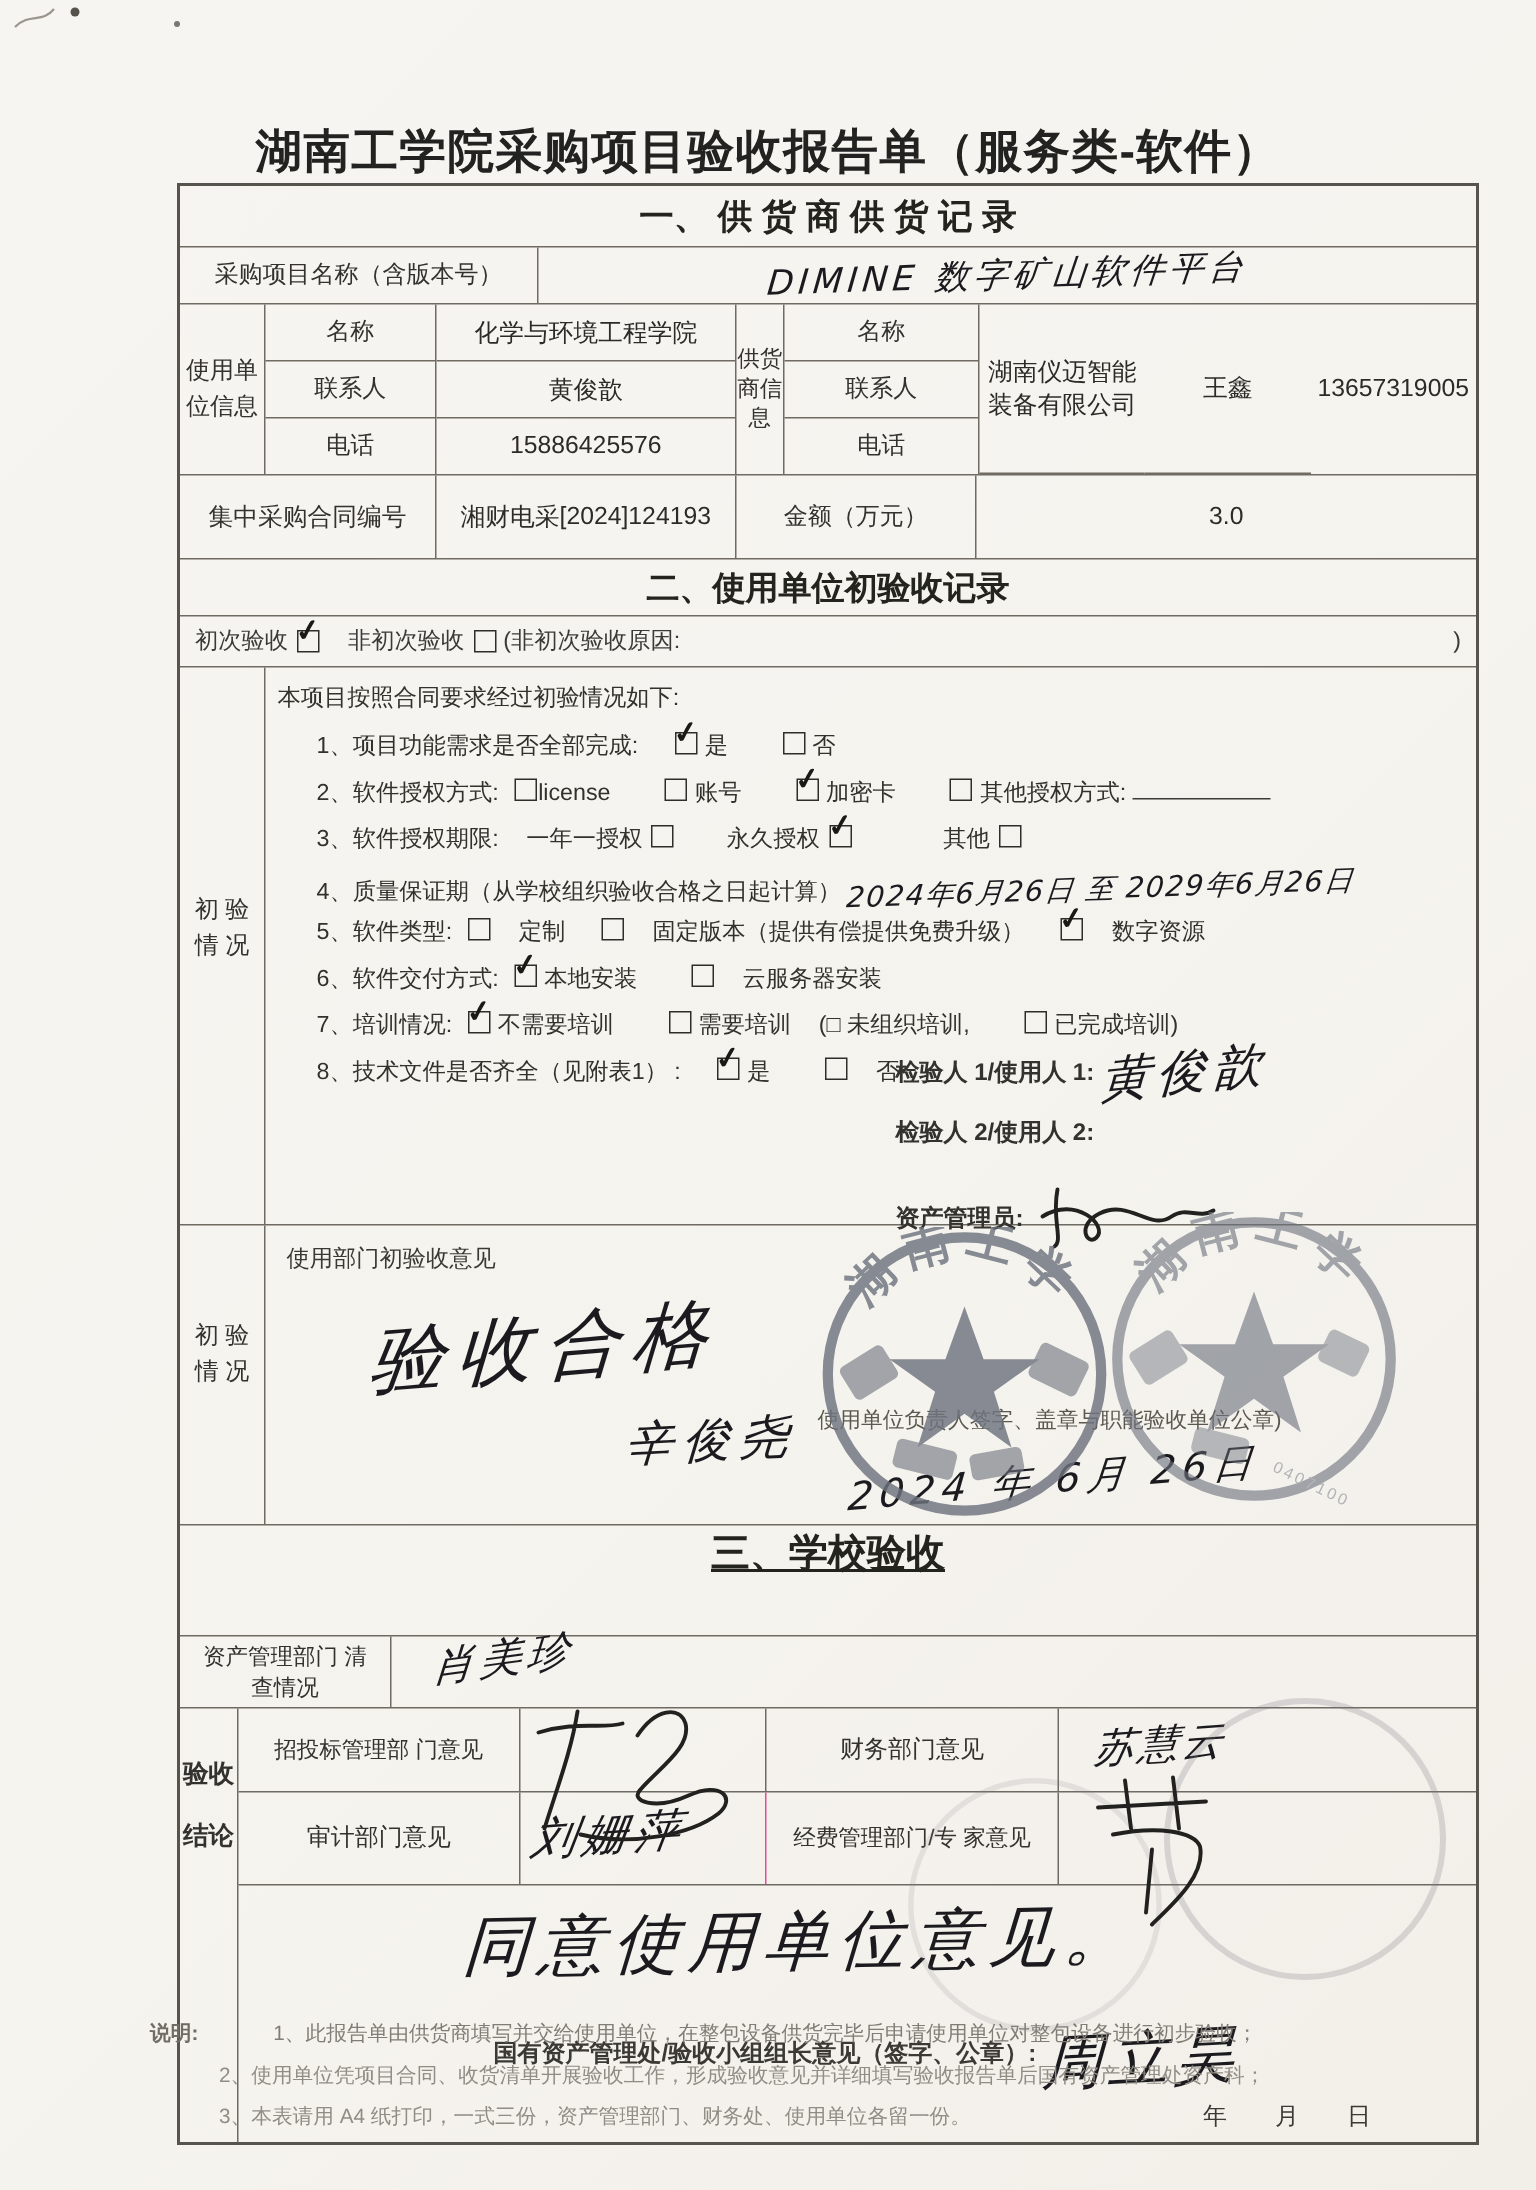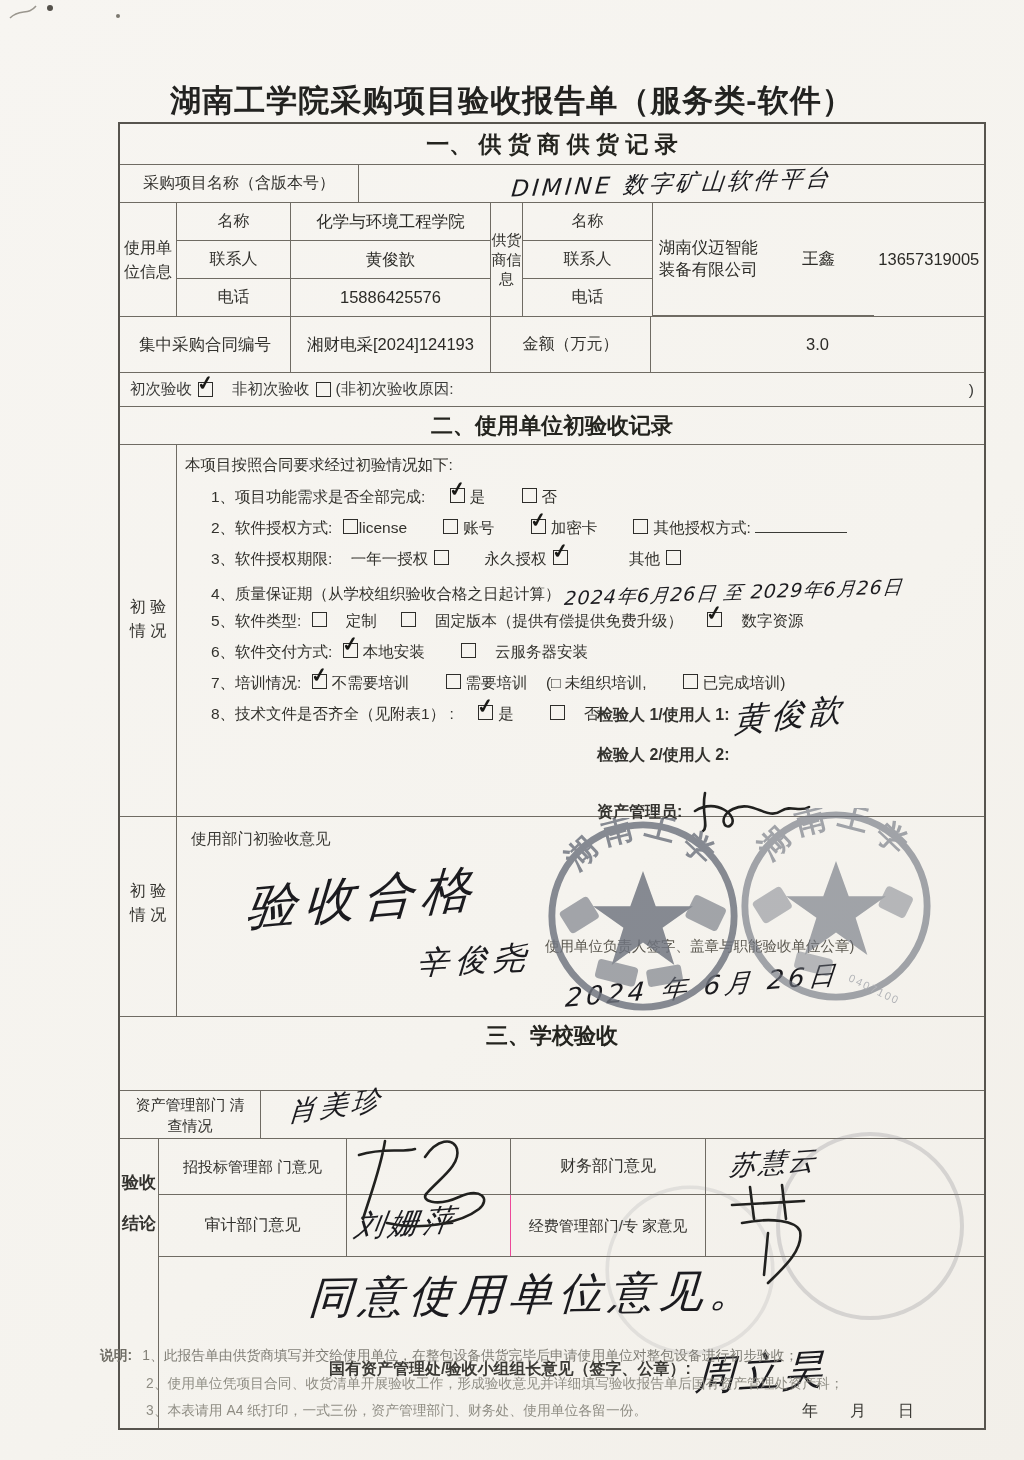--- a/index.html
+++ b/index.html
@@ -59,21 +59,21 @@
   .star{fill:#6e737e;}
   .arc-text{font-size:31px;fill:#6e737e;letter-spacing:8px;font-weight:bold;font-family:"Liberation Sans",sans-serif;}
   .blob{fill:#6e737e;opacity:.75;}
   .digits{font-size:11px;fill:#8a8e97;letter-spacing:2px;}
   .faint-ring{fill:none;stroke:rgba(125,125,130,0.25);stroke-width:4;}
   
   .notes{left:100px;top:1342px;width:890px;font-size:13.8px;color:#8f8d84;line-height:2.0;}
   .notes .n1{color:#7f7d75;}
   .notes .lbl{color:#6f6d65;font-weight:bold;}
   .note-item{padding-left:46px;}
-  .note-first{display:flex;}
+  .note-first{display:flex;gap:40px;}
 </style>
 </head>
 <body>
 
 <svg class="abs" style="left:6px;top:0px;" width="130" height="30">
   <path d="M4,18 C14,8 22,16 30,6" fill="none" stroke="#9a968e" stroke-width="1.5"></path>
   <circle cx="44" cy="8" r="3" fill="#55524c"></circle>
   <circle cx="112" cy="16" r="2" fill="#7b786f"></circle>
 </svg>
 
@@ -118,39 +118,39 @@
   </div>
 
   <div class="row" style="height:56px;">
     <div class="cell c-center lab" style="width:170px;font-size:16.5px;">集中采购合同编号</div>
     <div class="cell c-center" style="width:200px;flex-direction:row;">
       <div class="val">湘财电采</div>
       <div class="val">[2024]124193</div>
     </div>
     <div class="cell c-center lab" style="width:160px;">金额（万元）</div>
     <div class="cell c-center val" style="flex:1;">3.0</div>
+  </div>
+
+  <div class="row" style="height:38px;">
+    <div class="cell sec-head" style="font-size:22px;">二、使用单位初验收记录</div>
   </div>
 
   <div class="row" style="height:34px;">
     <div class="cell" style="flex:1;display:flex;align-items:center;padding:0 10px;font-size:15.5px;">
       <span>初次验收</span>
       <span class="cb ck"></span>
       <span class="gap-s"></span>
       <span>非初次验收</span>
       <span class="cb"></span>
       <span>(非初次验收原因:</span>
       <span style="flex:1;"></span>
       <span>)</span>
     </div>
   </div>
 
-  <div class="row" style="height:38px;">
-    <div class="cell sec-head" style="font-size:22px;">二、使用单位初验收记录</div>
-  </div>
-
   <div class="row" style="height:372px;">
     <div class="cell" style="width:56px;">
       <div class="abs lab" style="left:0;top:150px;width:56px;text-align:center;line-height:1.5;">初 验 情 况</div>
     </div>
     <div class="cell" style="flex:1;">
       <div class="item-line" style="left:8px;top:10px;">本项目按照合同要求经过初验情况如下:</div>
 
       <div class="item-line" style="top:42px;">
         <span>1、项目功能需求是否全部完成:</span><span class="gap-s"></span>
         <span class="cb ck"></span><span>是</span><span class="gap"></span>
@@ -226,21 +226,21 @@
     <div class="cell" style="flex:1;">
       <div class="abs" style="left:14px;top:12px;font-size:15.5px;color:#3a3934;">使用部门初验收意见</div>
       <div class="abs hw" style="left:70px;top:48px;font-size:50px;letter-spacing:8px;transform:skewX(-8deg) rotate(-5deg);">验收合格</div>
       <div class="abs hw" style="left:240px;top:122px;font-size:32px;letter-spacing:6px;transform:skewX(-6deg) rotate(-3deg);">辛俊尧</div>
       <div class="abs" style="left:368px;top:120px;font-size:14.5px;color:#5b5850;white-space:nowrap;">使用单位负责人签字、盖章与职能验收单位公章)</div>
       <div class="abs hw" style="left:390px;top:152px;font-size:26px;letter-spacing:4px;transform:skewX(-10deg) rotate(-5deg);">2024 年 6月 26日</div>
     </div>
   </div>
 
   <div class="row" style="height:38px;">
-    <div class="cell sec-head" style="font-size:22px;">三、学校验收</div>
+    <div class="cell sec-head" style="font-size:26px;text-decoration:underline;">三、学校验收</div>
   </div>
 
   <div class="row" style="height:48px;margin-top:36px;">
     <div class="cell c-center lab" style="width:140px;font-size:15px;line-height:1.4;padding:0 8px;">资产管理部门 清查情况</div>
     <div class="cell" style="flex:1;">
       <div class="abs hw" style="left:28px;top:-4px;font-size:28px;letter-spacing:3px;transform:skewX(-12deg) rotate(-8deg);z-index:3;">肖美珍</div>
     </div>
   </div>
 
   <div class="row" style="height:290px;">

